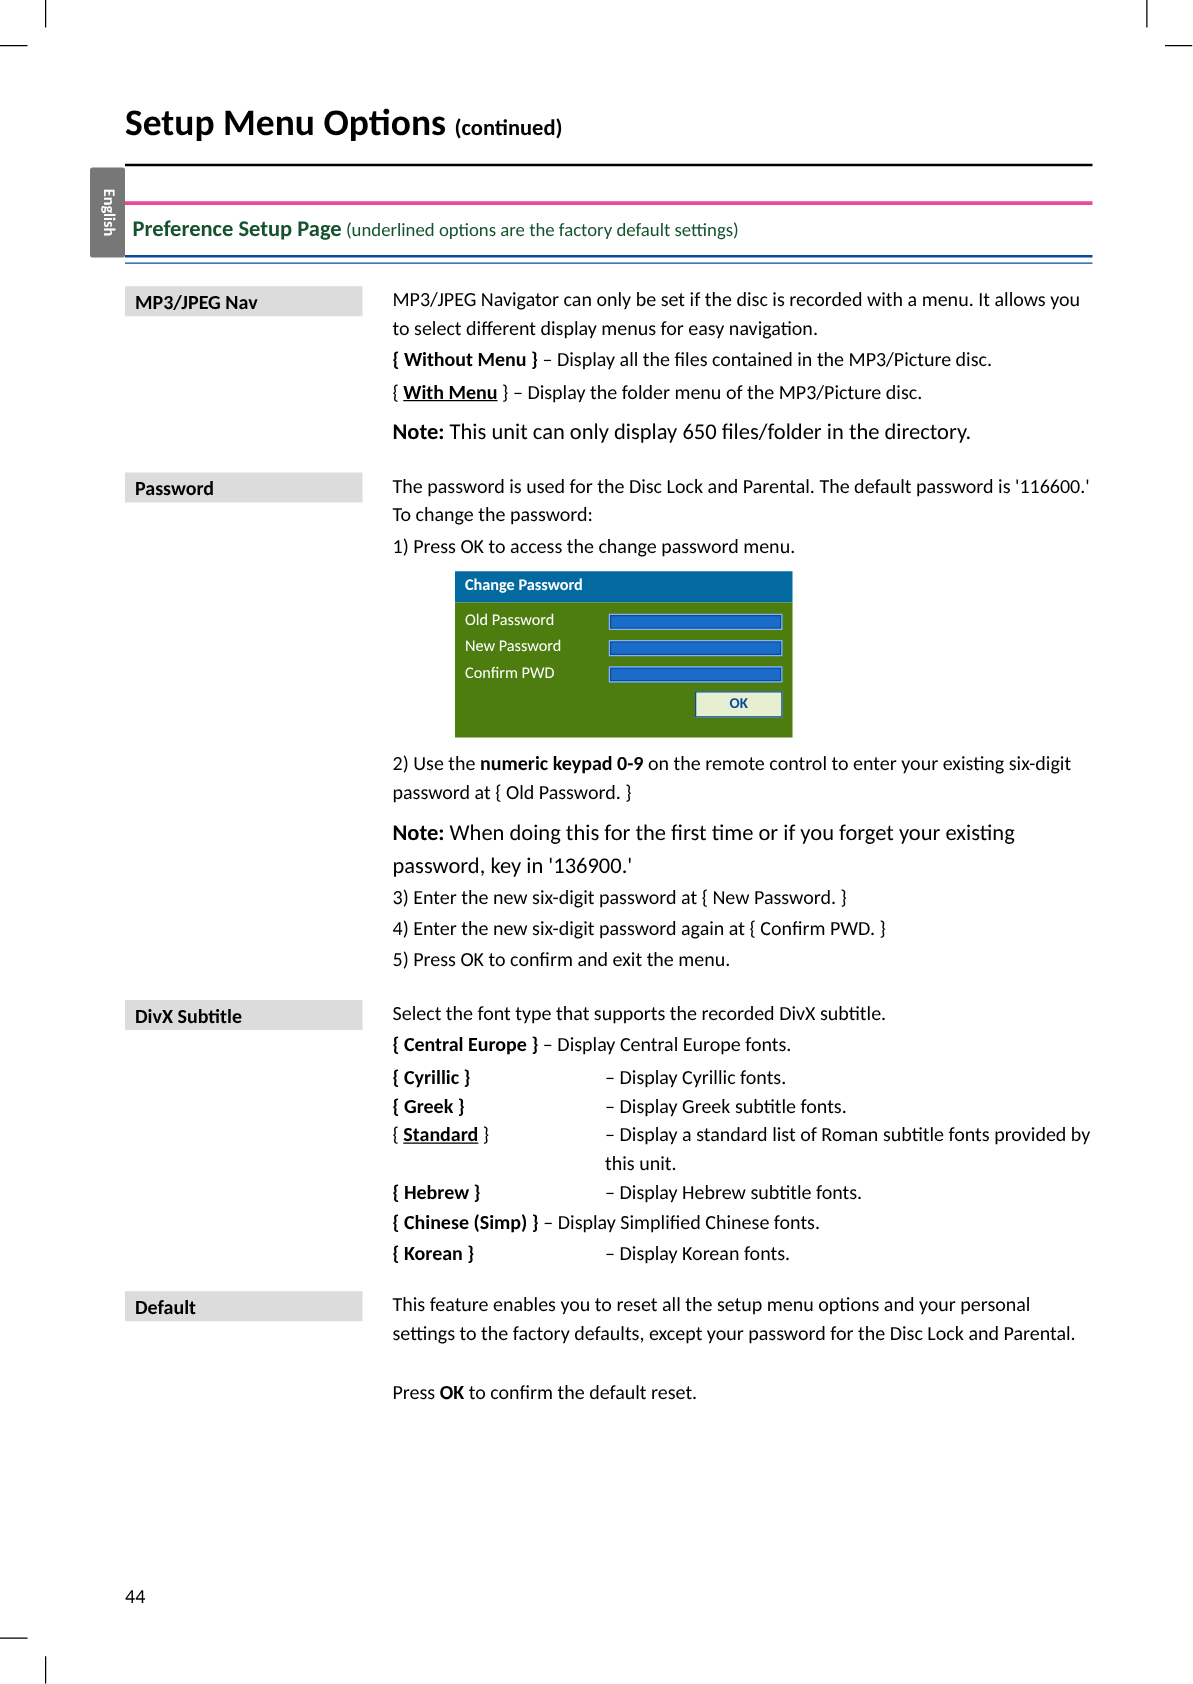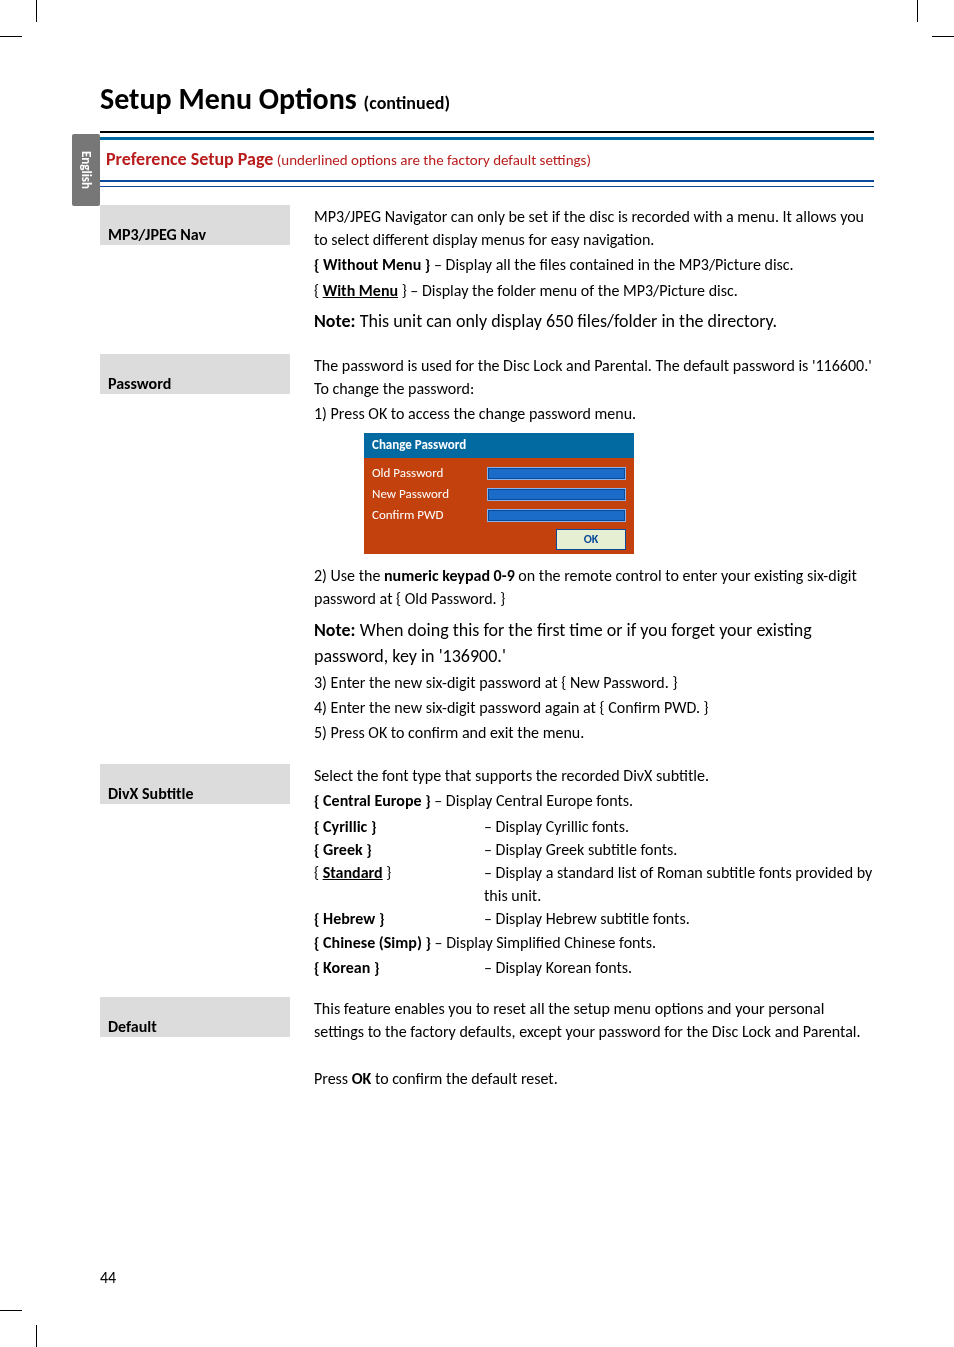--- a/index.html
+++ b/index.html
@@ -34,36 +34,36 @@
     color: #fff;
     writing-mode: vertical-rl;
     font-size: 13px;
     font-weight: bold;
     text-align: center;
     line-height: 28px;
     border-radius: 2px;
   }
   .content { margin: 0 80px 0 100px; }
   .pref-header {
-    margin-top: 4px;
-    border-top: 3px solid #0369a1;
+    margin-top: 28px;
+    border-top: 3px solid #ec4899;
     border-bottom: 2px solid #0a4a9a;
     padding: 8px 0 10px 6px;
-    color: #b91c1c;
+    color: #14532d;
     font-size: 18px;
   }
   .pref-header b { font-weight: bold; }
   .pref-header .sub { font-size: 15px; }
   .thinrule { margin-top:4px; border:none; border-top:1px solid #0a4a9a; }
 
   .section { display:flex; margin-top: 18px; }
   .label-box {
     flex: 0 0 190px;
     background: #dcdcdc;
-    padding: 20px 8px;
+    padding: 4px 8px;
     font-weight: bold;
     font-size: 16px;
     height: 24px;
   }
   .body-col { flex: 1; padding-left: 24px; font-size: 16px; line-height: 1.45; }
   .body-col p { margin-bottom: 2px; }
   .opt-row { display:flex; }
   .opt-term { width: 170px; flex-shrink:0; }
   .opt-def { flex:1; }
   .note { font-size: 18px; margin-top:6px; }
@@ -74,22 +74,22 @@
     margin: 8px 0 10px 50px;
     font-size: 13px;
     color:#fff;
   }
   .pw-title {
     background: #0369a1;
     padding: 3px 8px;
     font-weight: bold;
   }
   .pw-body {
-    background: #c2410c;
-    padding: 4px 8px 4px 8px;
+    background: #4d7c0f;
+    padding: 4px 8px 16px 8px;
   }
   .pw-row { display:flex; align-items:center; margin:2px 0; }
   .pw-row span:first-child { width:115px; }
   .pw-field { flex:1; height:13px; border:1px solid #88b4e9; box-shadow: inset 0 0 0 1px #0a4a9a; background:#1a6cc8; }
   .pw-ok-row { text-align:right; margin-top:4px; }
   .pw-ok { display:inline-block; width:70px; border:1px solid #0a4a9a; background:#e7efd3; color:#0a4a9a; text-align:center; font-weight:bold; font-size:12px; padding:1px 0; }
   .pagenum { position:absolute; left:100px; bottom:60px; font-size:16px; }
 </style>
 </head>
 <body>

